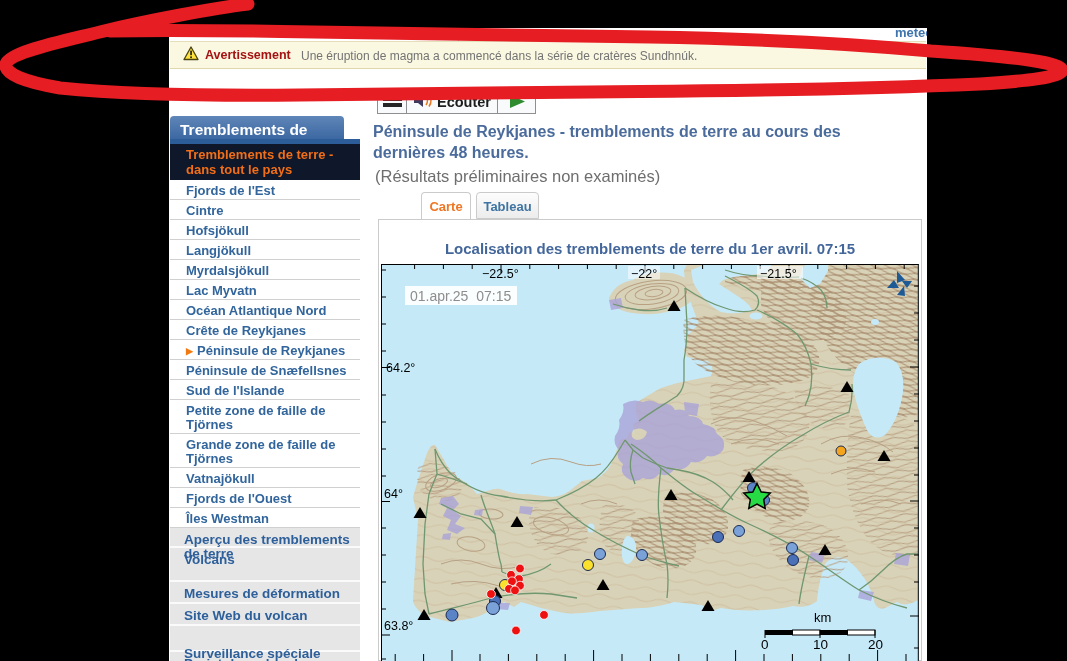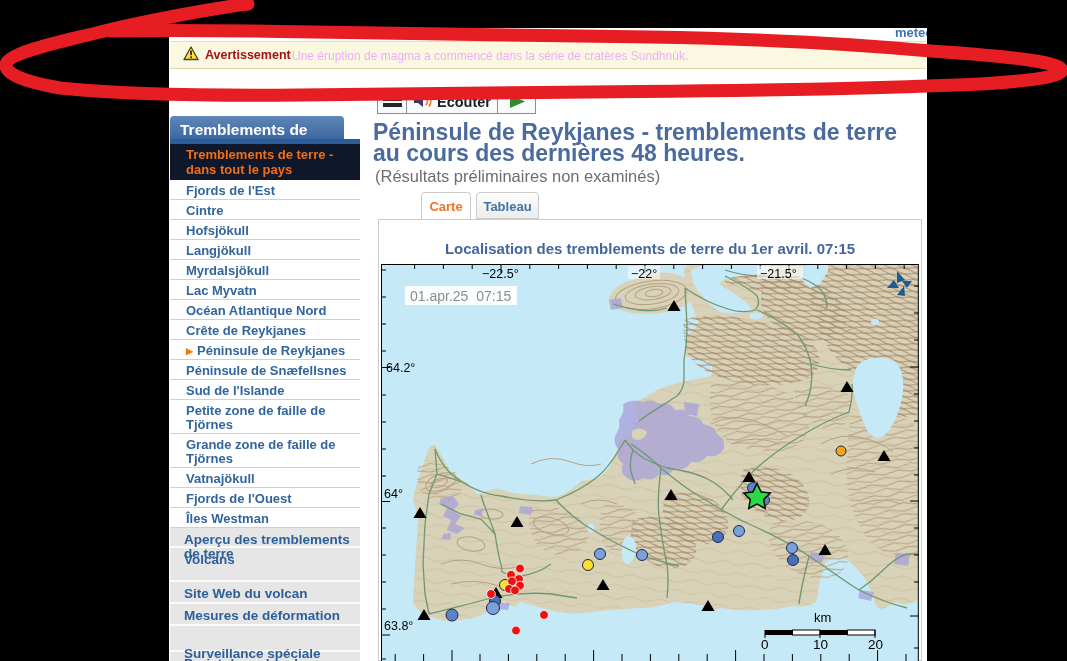--- a/index.html
+++ b/index.html
@@ -9,41 +9,41 @@
 #page{left:169px;top:0;width:758px;height:661px;background:#fff;}
 #topblack{left:0;top:0;width:1067px;height:28px;background:#000;}
 
 #terre{left:385px;top:27px;color:#f07d18;font-weight:bold;font-size:12px;}
 #menusep{left:458px;top:30px;width:1px;height:11px;background:#ccc;}
 #meteo{left:895px;top:25px;color:#3f74ad;font-weight:bold;font-size:13px;width:32px;overflow:hidden;}
 
 #banner{left:170px;top:41px;width:756px;height:26px;background:#fbf8e2;
   border-top:1px solid #e4debb;border-bottom:1px solid #ded8ac;}
 #bwarn{left:205px;top:48px;color:#a41212;font-weight:bold;font-size:12.5px;}
-#btext{left:292px;top:49px;color:#f0abfc;font-size:12px;}
+#btext{left:301px;top:49px;color:#737373;font-size:12px;}
 
 #sidehead{left:170px;top:116px;width:174px;height:24px;background:linear-gradient(#5f86b8,#3a66a0);
   border-radius:4px 4px 0 0;color:#fff;font-weight:bold;font-size:15.5px;
   padding-left:10px;padding-top:5px;box-sizing:border-box;}
 #sideheadline{left:170px;top:139px;width:190px;height:5px;background:#2d5d99;}
 #sidegray1{left:170px;top:144px;width:190px;height:36px;background:#0f172a;
   color:#f26f17;font-weight:bold;font-size:13px;line-height:15px;padding:3px 0 0 16px;box-sizing:border-box;}
 #sideitems{left:170px;top:180px;width:190px;}
 .si{background:#fff;border-bottom:1px solid #d0d0d0;color:#31659c;font-weight:bold;
   font-size:13px;padding:4px 6px 2px 16px;box-sizing:border-box;line-height:14px;}
 .si2{background:#e6e6e6;border-bottom:2px solid #fafafa;color:#2d5f9b;font-weight:bold;
   font-size:13.5px;padding:4px 6px 3px 14px;box-sizing:border-box;line-height:14px;}
 .arrow{color:#f07a10;font-size:9px;margin-right:3px;}
 
 #ecbar{left:377px;top:88px;width:159px;height:26px;background:#f8fafb;border:1px solid #8f8f8f;box-sizing:border-box;}
 #eccell1{left:406px;top:88px;width:1px;height:26px;background:#8f8f8f;}
 #eccell2{left:497px;top:88px;width:1px;height:26px;background:#8f8f8f;}
 .hbar{left:383px;width:19px;height:4px;background:#262626;}
 #ectext{left:437px;top:94px;color:#1d1d1d;font-weight:bold;font-size:14.5px;}
-#h1{left:373px;top:122px;width:540px;color:#4a6b9b;font-weight:bold;font-size:23px;line-height:20.8px;}
+#h1{left:373px;top:122px;width:540px;color:#4a6b9b;font-weight:bold;font-size:16px;line-height:20.8px;}
 #sub{left:375px;top:167px;color:#6e6e6e;font-size:16.5px;}
 .tab{top:192px;height:27px;border:1px solid #cbcbcb;border-radius:4px 4px 0 0;box-sizing:border-box;
   font-weight:bold;font-size:13px;text-align:center;padding-top:6px;margin-left:36px;}
 #tab1{left:385px;width:50px;background:#fff;border-bottom:none;color:#ef7623;z-index:3;}
 #tab2{left:440px;width:63px;background:linear-gradient(#fdfdfd,#ececec);color:#3f74a3;}
 #panel{left:378px;top:219px;width:544px;height:442px;background:#fff;border:1px solid #cbcbcb;box-sizing:border-box;}
 #ptitle{left:378px;top:240px;width:544px;text-align:center;color:#44679b;font-weight:bold;font-size:15px;}
 #mapwrap{left:381px;top:264px;width:538px;height:397px;}
 </style></head>
 <body>
@@ -76,22 +76,22 @@
 <div class="si" style="height:20px"><span class="arrow" style="position:absolute;left:16px">▶</span><span style="padding-left:11px">Péninsule de Reykjanes</span></div>
 <div class="si" style="height:20px">Péninsule de Snæfellsnes</div>
 <div class="si" style="height:20px">Sud de l'Islande</div>
 <div class="si" style="height:34px;padding-top:4px">Petite zone de faille de Tjörnes</div>
 <div class="si" style="height:34px;padding-top:4px">Grande zone de faille de Tjörnes</div>
 <div class="si" style="height:20px;padding-top:4px">Vatnajökull</div>
 <div class="si" style="height:20px;padding-top:4px">Fjords de l'Ouest</div>
 <div class="si" style="height:20px;padding-top:4px">Îles Westman</div>
 <div class="si2" style="height:20px;padding-top:5px">Aperçu des tremblements de terre</div>
 <div class="si2" style="height:34px;padding-top:5px">Volcans</div>
+<div class="si2" style="height:22px;padding-top:5px">Mesures de déformation</div>
 <div class="si2" style="height:22px;padding-top:5px">Site Web du volcan</div>
-<div class="si2" style="height:22px;padding-top:5px">Mesures de déformation</div>
 <div class="si2" style="height:22px;padding-top:21px">Surveillance spéciale</div>
 <div class="si2" style="height:22px;padding-top:5px">Projet de recherche</div>
 </div>
 
 <div class="abs" id="ecbar"></div>
 <div class="abs" id="eccell1"></div>
 <div class="abs" id="eccell2"></div>
 <div class="abs hbar" style="top:97px"></div>
 <div class="abs hbar" style="top:102.5px"></div>
 <svg class="abs" style="left:413px;top:93px" width="22" height="15" viewBox="0 0 22 15">

